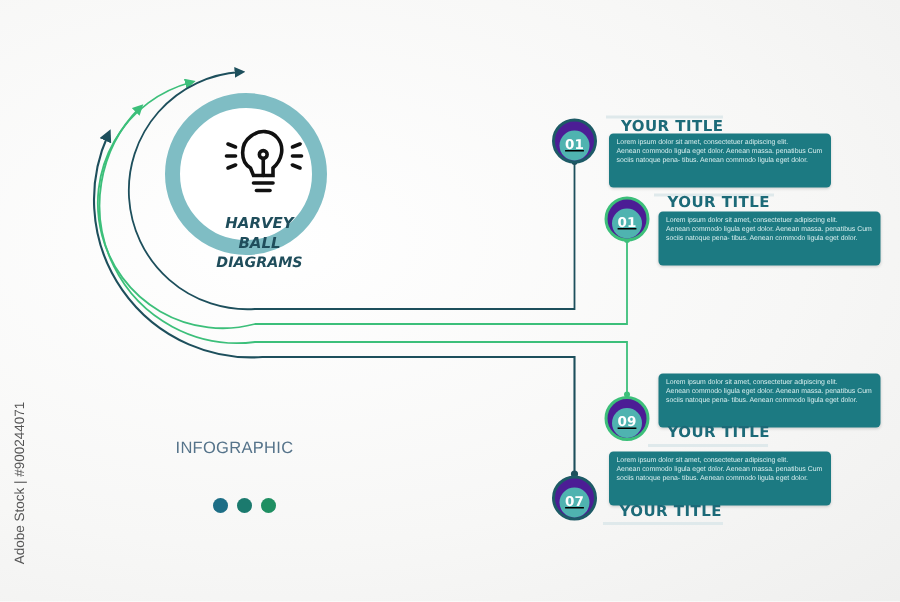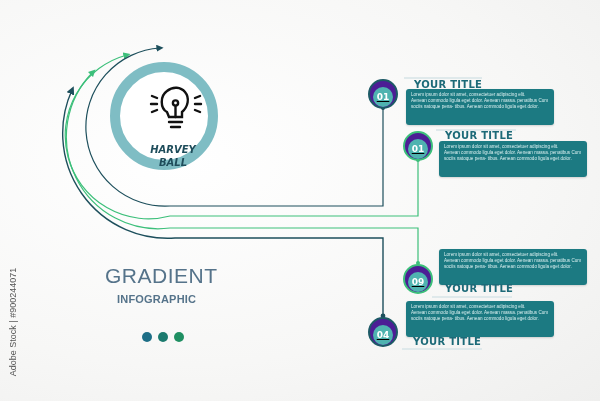--- a/index.html
+++ b/index.html
@@ -55,21 +55,21 @@
     box-shadow: 0 1px 2px rgba(0,0,0,0.15);
   }
   .card p { margin: 0; }
 
   .headline {
     position: absolute; left: 105px; top: 264px; color: #55738a;
     font-size: 21px; letter-spacing: 0.5px;
   }
   .subline {
     position: absolute; left: 117px; top: 293px; color: #55738a;
-    font-size: 11px; letter-spacing: 0.2px; font-weight: bold;
+    font-size: 11px; letter-spacing: 0.2px;
   }
   .desc {
     position: absolute; left: 52px; top: 310px; width: 228px; text-align: center;
     color: #5b7793; font-size: 7.2px; line-height: 10px;
   }
   .dots { position: absolute; left: 142px; top: 332px; display: flex; gap: 6px; }
   .dot { width: 10px; height: 10px; border-radius: 50%; }
 
   .watermark-id {
     position: absolute; left: -62px; top: 317px; transform: rotate(-90deg);
@@ -116,20 +116,21 @@
       <line x1="4" y1="14" x2="9" y2="16"></line>
       <line x1="3" y1="22" x2="9" y2="22"></line>
       <line x1="4" y1="30" x2="9" y2="28"></line>
       <line x1="52" y1="14" x2="47" y2="16"></line>
       <line x1="53" y1="22" x2="47" y2="22"></line>
       <line x1="52" y1="30" x2="47" y2="28"></line>
     </g>
   </svg>
   <div class="hub-title">
     <span>HARVEY BALL</span>
+    <span class="l2">DIAGRAMS</span>
   </div>
 
   <div class="step-circle ring-dark" style="left:368px;top:79px">
     <div class="inner">01</div>
   </div>
   <div class="tab-top-line" style="left:404px;top:77px;width:78px"></div>
   <div class="title-tab" style="left:414px;top:79px">
     <span>YOUR TITLE</span>
   </div>
   <div class="card" style="left:406px;top:89px">
@@ -159,28 +160,27 @@
   <div class="title-tab" style="left:445px;top:283px">
     <span>YOUR TITLE</span>
   </div>
   <div class="tab-top-line" style="left:432px;top:296px;width:80px"></div>
 
   <div class="card" style="left:406px;top:301px">
     <p>Lorem ipsum dolor sit amet, consectetuer adipiscing elit.</p>
     <p>Aenean commodo ligula eget dolor. Aenean massa. penatibus Cum sociis natoque pena- tibus. Aenean commodo ligula eget dolor.</p>
   </div>
   <div class="step-circle ring-dark" style="left:368px;top:317px">
-    <div class="inner">04</div>
+    <div class="inner">07</div>
   </div>
   <div class="title-tab" style="left:413px;top:336px">
     <span>YOUR TITLE</span>
   </div>
   <div class="tab-top-line" style="left:402px;top:348px;width:80px"></div>
 
-  <div class="headline">GRADIENT</div>
   <div class="subline">INFOGRAPHIC</div>
   <div class="dots">
     <div class="dot" style="background:#1d6e86"></div>
     <div class="dot" style="background:#1b7a6e"></div>
     <div class="dot" style="background:#1f8f62"></div>
   </div>
 
   <div class="watermark-id">Adobe Stock | #900244071</div>
 </div>
 

